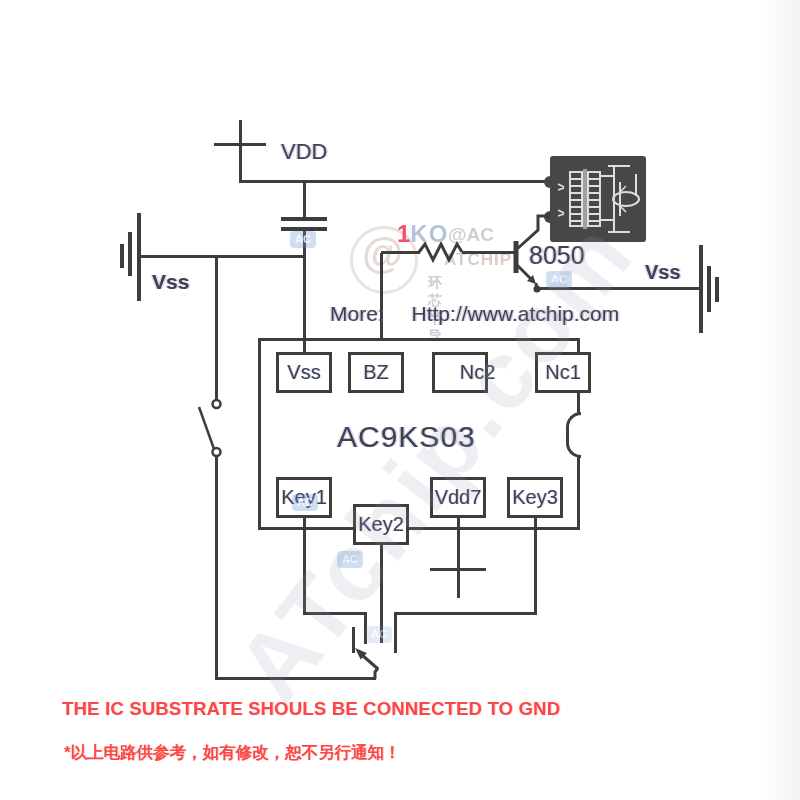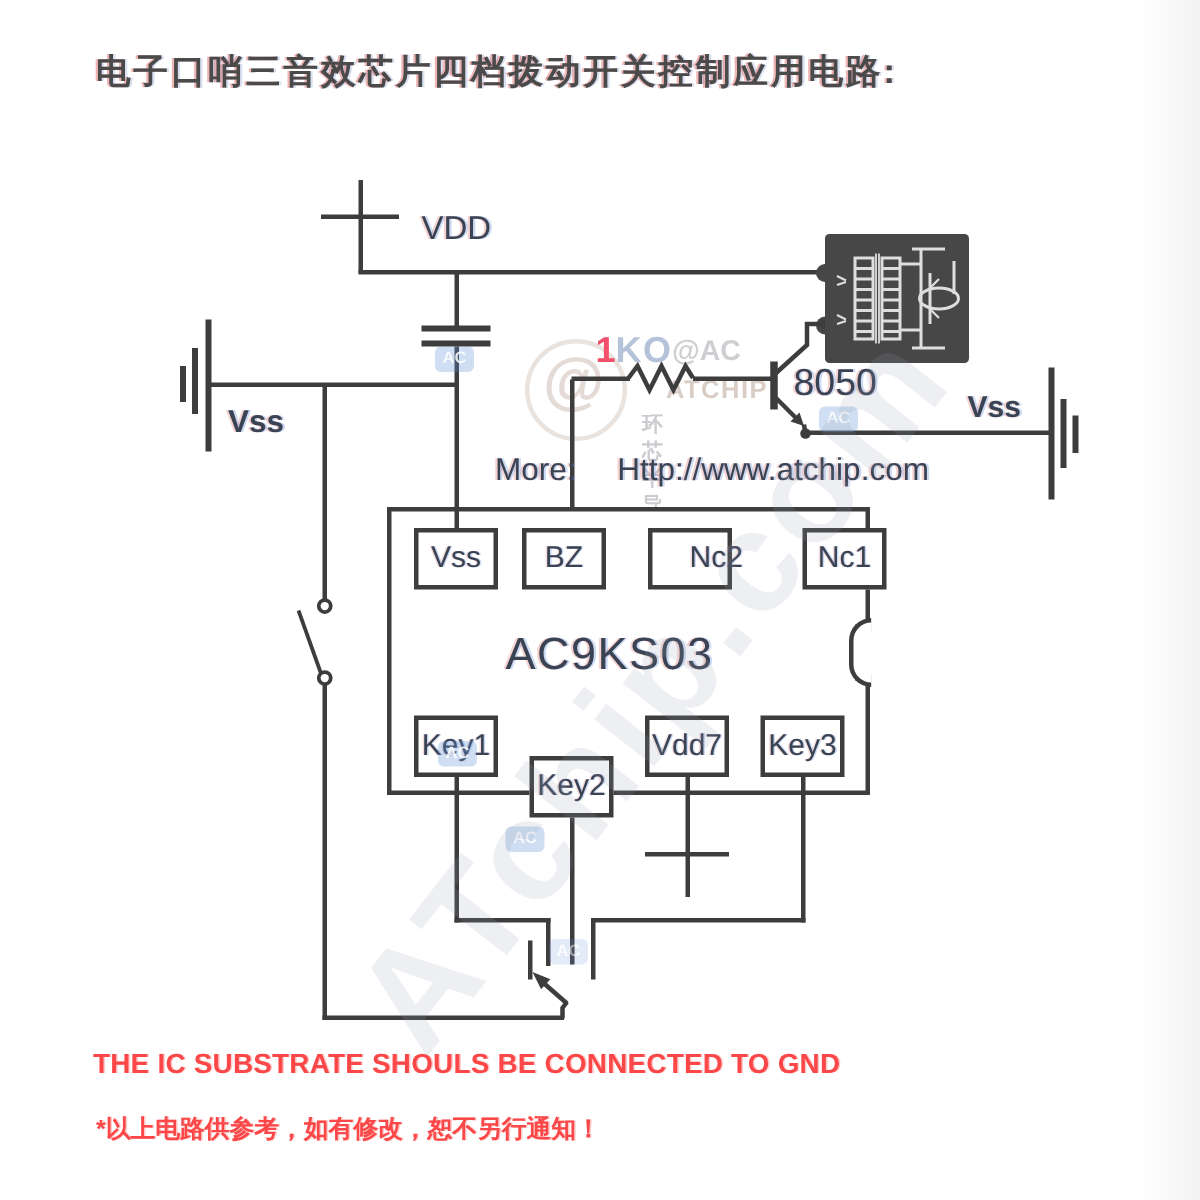--- a/index.html
+++ b/index.html
@@ -24,22 +24,20 @@
     font-size:11px;font-weight:bold;border-radius:4px;padding:2px 5px;line-height:13px;
   }
   svg{position:absolute;z-index:2;}
   .chroma{text-shadow:1.5px 0 0 rgba(110,150,220,.35),-1.5px 0 0 rgba(225,110,100,.3);}
 </style>
 </head>
 <body>
 
 <div id="canvas">
 
-  <div class="lbl" style="left:64px;top:32px;font-size:23px;font-weight:bold;color:#4a4a4a;letter-spacing:2px;
-              text-shadow:-1.5px 0 0 rgba(220,90,90,.45),1.5px 0 0 rgba(100,130,200,.25);">电子口哨三音效芯片四档拨动开关控制应用电路:</div>
 
   <div class="w" style="left:239px;top:120px;width:3px;height:62px;"></div>
   <div class="w" style="left:214px;top:143px;width:52px;height:3px;"></div>
   <div class="lbl chroma" style="left:281px;top:139px;font-size:22px;font-weight:500;">VDD</div>
   <div class="w" style="left:239px;top:180px;width:316px;height:3px;"></div>
 
   <div class="w" style="left:303px;top:182px;width:3px;height:36px;"></div>
   <div class="w" style="left:281px;top:217px;width:46px;height:4px;"></div>
   <div class="w" style="left:281px;top:227px;width:46px;height:4px;"></div>
   <div class="w" style="left:303px;top:231px;width:3px;height:26px;"></div>

